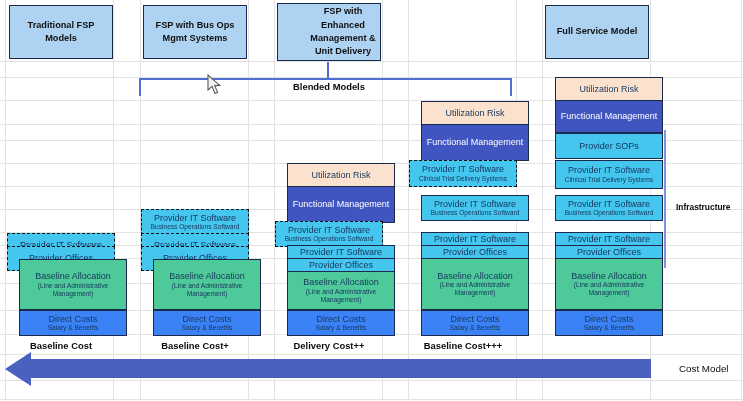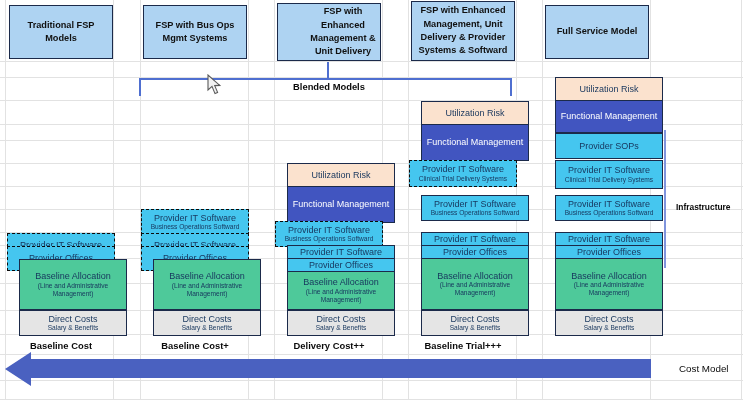--- a/index.html
+++ b/index.html
@@ -32,21 +32,21 @@
   }
   .blk .t1{font-size:9px;color:#17365d;}
   .blk .t2{font-size:6.6px;color:#17365d;margin-top:0px;}
 
   .blk.solid{border:1.2px solid #1b2a4a;margin-left:12px;}
   .blk.dashed{border:1.6px dashed #0c0c0c;}
 
   .c-cyan{background:#45c6ef;}
   .c-green{background:#4ec99a;}
   .c-green .t1,.c-green .t2{color:#17365d;}
-  .c-gray{background:#e5e5e5;justify-content:center;}
+  .c-gray{background:#3b82f6;justify-content:center;}
   .c-gray .t1,.c-gray .t2{color:#17365d;}
   .c-peach{background:#fbe2ce;}
   .c-peach .t1{color:#17365d;}
   .c-purple{background:#4155c0;}
   .c-purple .t1{color:#ffffff;font-size:9px;}
 
   
   .baseline-label{
     position:absolute;text-align:center;
     font-size:9.4px;font-weight:bold;color:#0b0b0b;
@@ -112,23 +112,20 @@
 
   <div class="model-box" style="left:9px;top:5px;width:104px;height:54px;">
     <span>Traditional FSP Models</span>
   </div>
   <div class="model-box" style="left:143px;top:5px;width:104px;height:54px;">
     <span>FSP with Bus Ops Mgmt Systems</span>
   </div>
   <div class="model-box" style="left:277px;top:3px;width:104px;height:58px;padding-left:31px;">
     <span>FSP with Enhanced Management &amp; Unit Delivery</span>
   </div>
-  <div class="model-box" style="left:411px;top:1px;width:104px;height:60px;">
-    <span>FSP with Enhanced Management, Unit Delivery &amp; Provider Systems &amp; Softward</span>
-  </div>
   <div class="model-box" style="left:545px;top:5px;width:104px;height:54px;">
     <span>Full Service Model</span>
   </div>
 
   <div class="bk-top" style="left:139px;top:78px;width:372px;"></div>
   <div class="bk-left" style="left:139px;top:78px;height:18px;"></div>
   <div class="bk-right" style="left:510px;top:78px;height:18px;"></div>
   <div class="bk-stem" style="left:327px;top:62px;height:17px;"></div>
   <div class="blended-text" style="left:277px;top:81px;width:104px;">Blended Models</div>
 
@@ -221,21 +218,21 @@
     <span class="t1">Provider Offices</span>
   </div>
   <div class="blk solid c-green" style="left:409px;top:258px;width:108px;height:52px;">
     <span class="t1">Baseline Allocation</span>
     <span class="t2">(Line and Administrative Management)</span>
   </div>
   <div class="blk solid c-gray" style="left:409px;top:310px;width:108px;height:26px;">
     <span class="t1">Direct Costs</span>
     <span class="t2">Salary &amp; Benefits</span>
   </div>
-  <div class="baseline-label" style="left:409px;top:336px;width:108px;height:18px;">Baseline Trial+++</div>
+  <div class="baseline-label" style="left:409px;top:336px;width:108px;height:18px;">Baseline Cost+++</div>
 
   <div class="blk solid c-peach" style="left:543px;top:77px;width:108px;height:24px;">
     <span class="t1">Utilization Risk</span>
   </div>
   <div class="blk solid c-purple" style="left:543px;top:100px;width:108px;height:33px;">
     <span class="t1">Functional Management</span>
   </div>
   <div class="blk solid c-cyan" style="left:543px;top:133px;width:108px;height:26px;">
     <span class="t1">Provider SOPs</span>
   </div>

